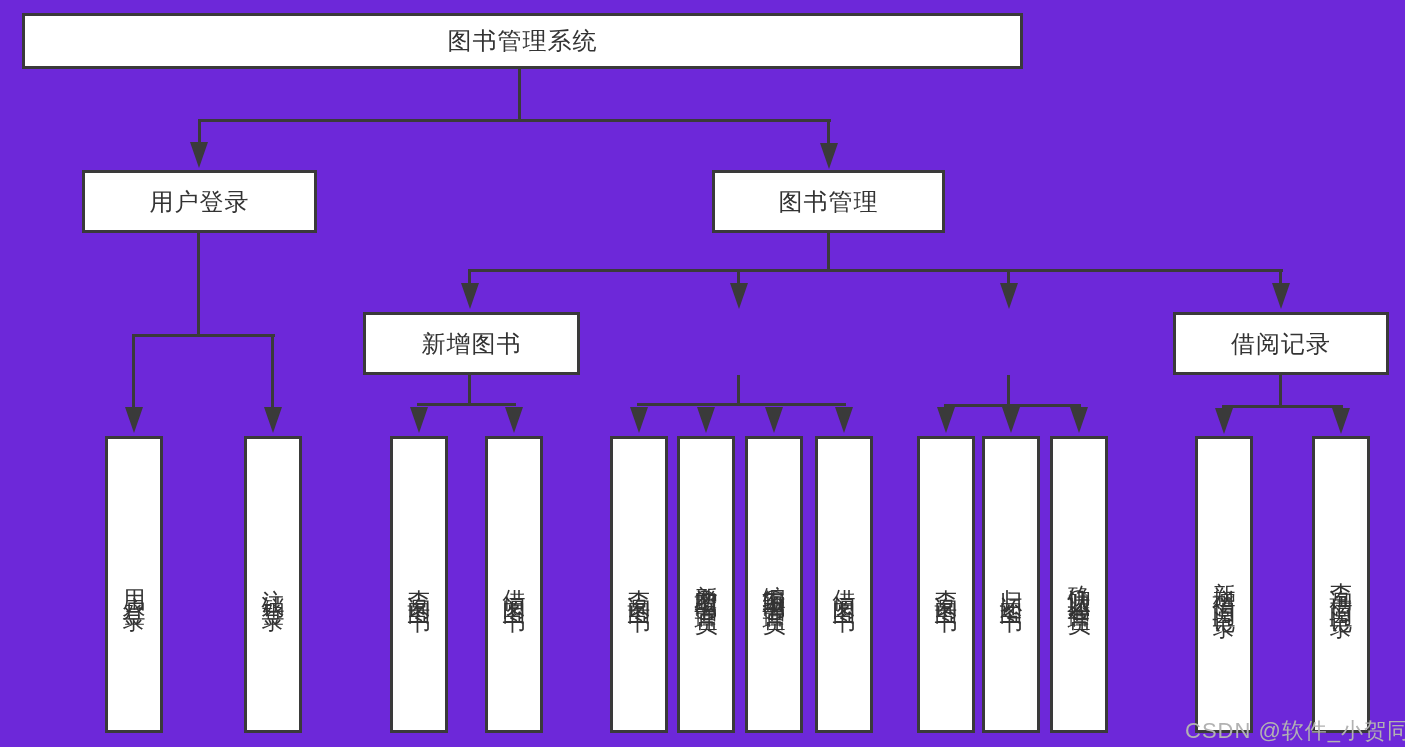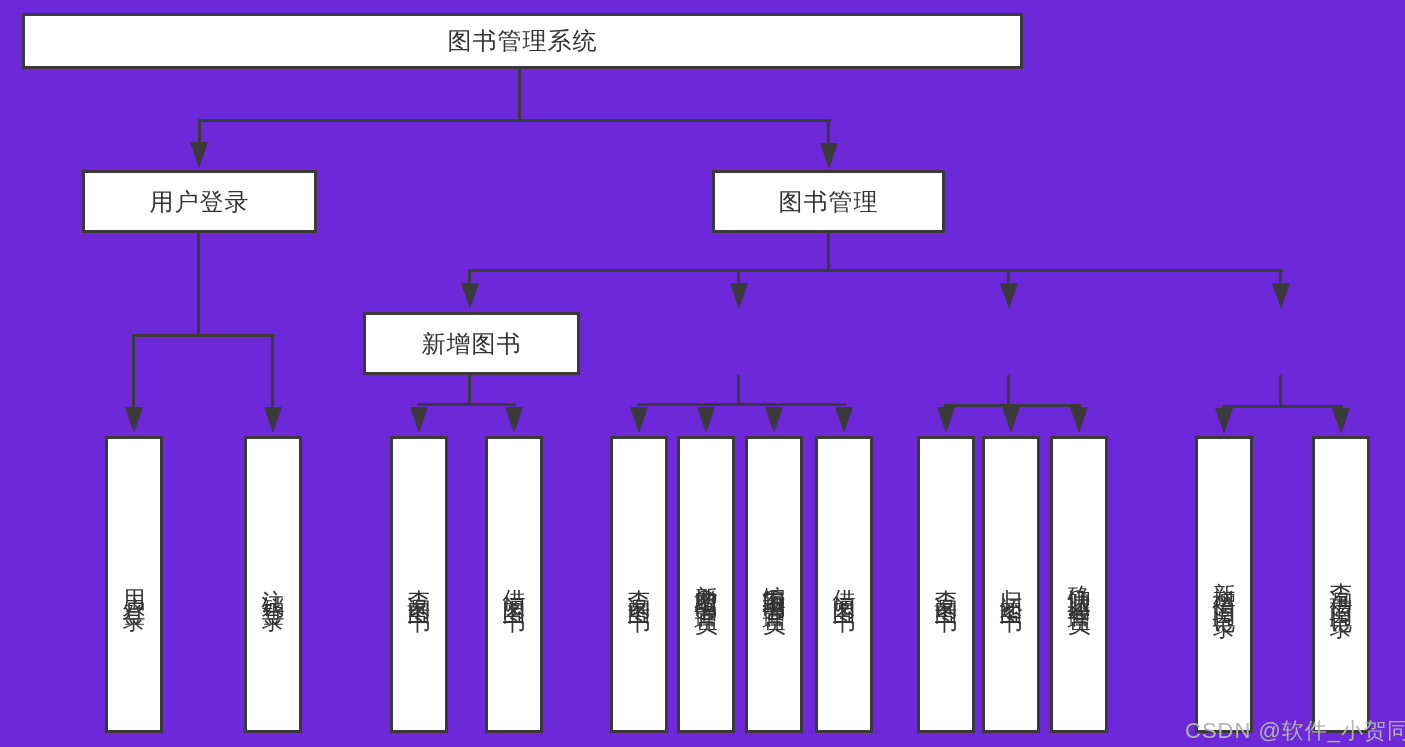--- a/index.html
+++ b/index.html
@@ -87,20 +87,23 @@
   <div class="vline" style="left:737px;top:272px;height:14px;"></div>
   <div class="arrow" style="left:730px;top:283px;"></div>
   <div class="vline" style="left:1007px;top:272px;height:14px;"></div>
   <div class="arrow" style="left:1000px;top:283px;"></div>
   <div class="vline" style="left:1279px;top:272px;height:14px;"></div>
   <div class="arrow" style="left:1272px;top:283px;"></div>
 
   <div class="box" style="left:363px;top:312px;width:217px;height:63px;">
     <span>新增图书</span>
   </div>
+  <div class="box" style="left:1173px;top:312px;width:216px;height:63px;">
+    <span>借阅记录</span>
+  </div>
 
   <div class="vline" style="left:468px;top:375px;height:31px;"></div>
   <div class="hline" style="left:417px;top:403px;width:99px;"></div>
   <div class="arrow" style="left:410px;top:407px;"></div>
   <div class="arrow" style="left:505px;top:407px;"></div>
 
   <div class="vline" style="left:737px;top:375px;height:31px;"></div>
   <div class="hline" style="left:637px;top:403px;width:209px;"></div>
   <div class="arrow" style="left:630px;top:407px;"></div>
   <div class="arrow" style="left:697px;top:407px;"></div>

